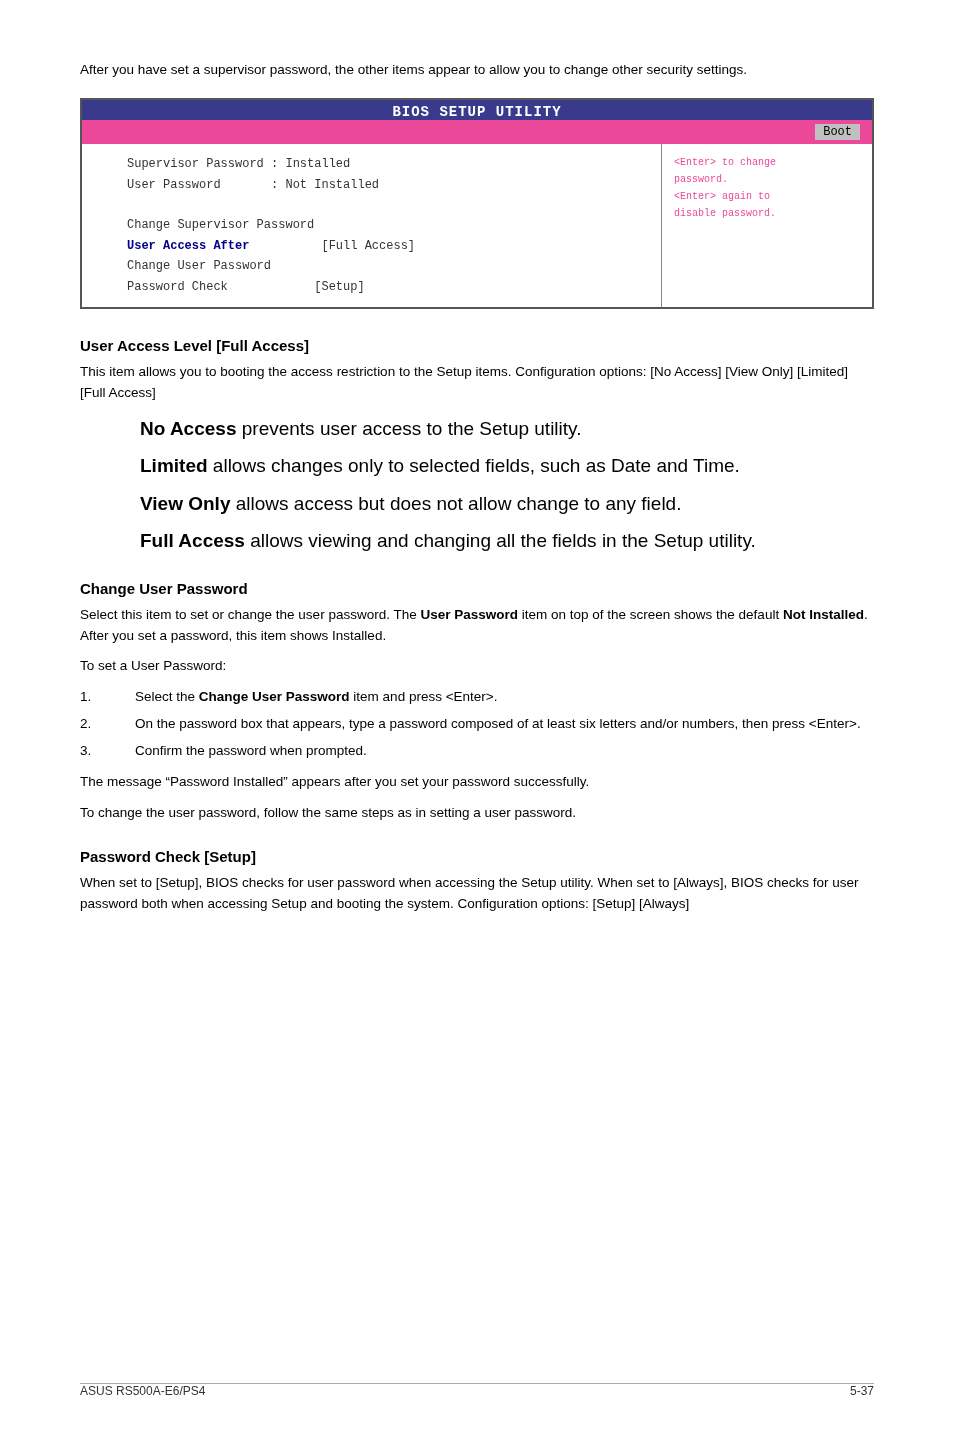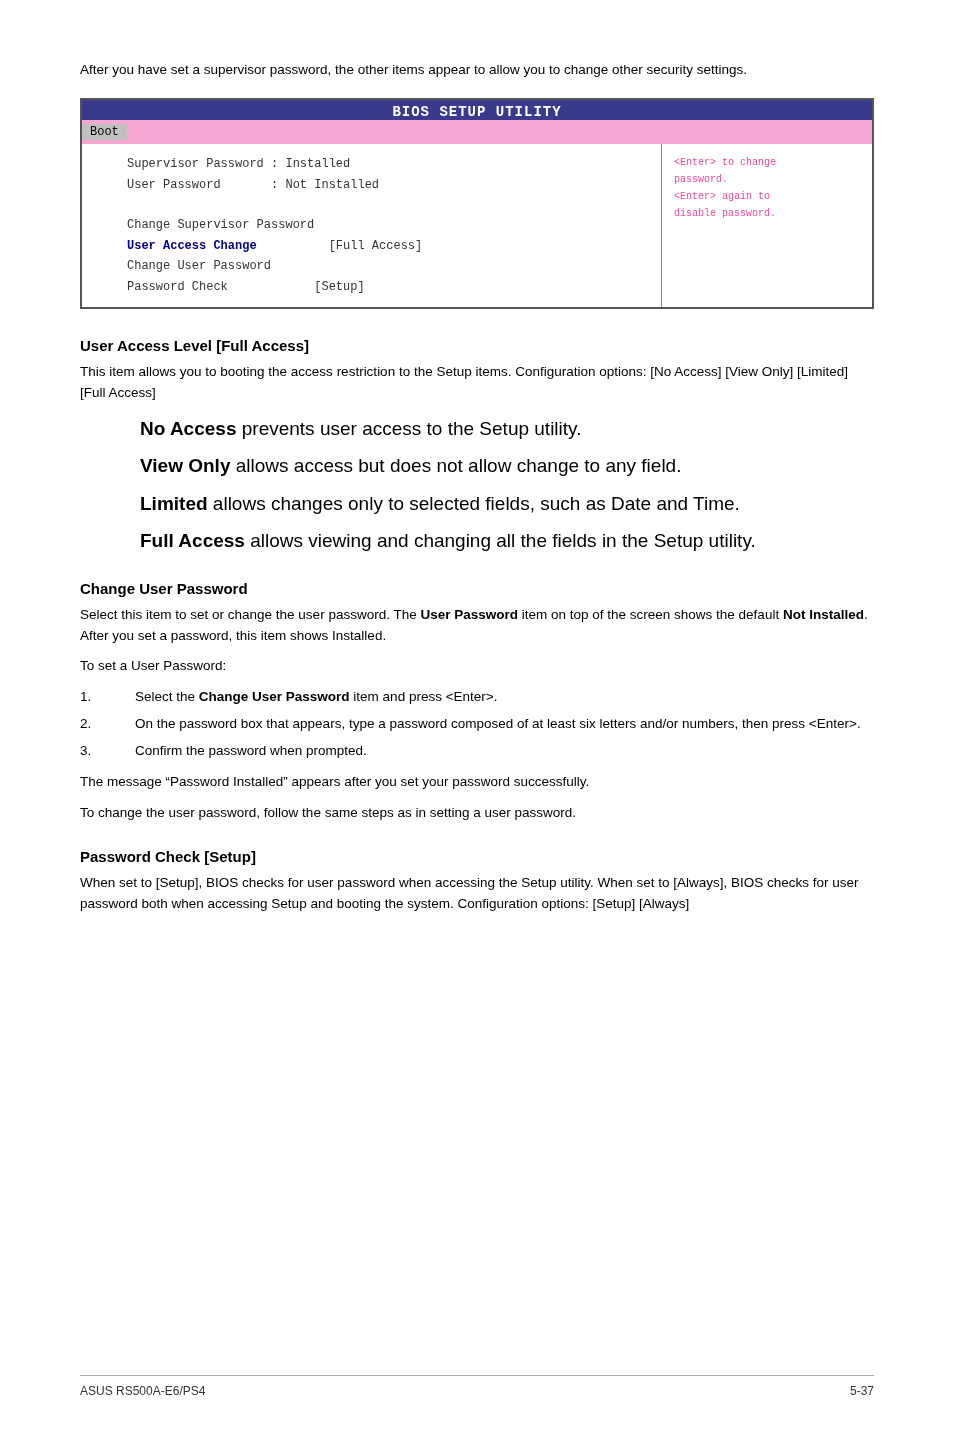--- a/index.html
+++ b/index.html
@@ -31,23 +31,23 @@
       color: #fff;
       text-align: center;
       font-family: 'Courier New', monospace;
       font-size: 14px;
       padding: 4px 0 0 0;
       font-weight: bold;
       letter-spacing: 1px;
     }
 
     .bios-boot-bar {
-      background: #f9a8d4;
-      text-align: left;
-      padding: 2px 5px 4px 0;
+      background: #ec4899;
+      text-align: right;
+      padding: 2px 12px 4px 0;
     }
 
     .bios-boot-label {
       background: #c0c0c0;
       color: #000;
       font-family: 'Courier New', monospace;
       font-size: 12px;
       padding: 1px 8px;
       display: inline-block;
     }
@@ -131,21 +131,21 @@
       flex: 1;
     }
 
     
     .footer {
       position: absolute;
       bottom: 40px;
       left: 80px;
       right: 80px;
       border-top: 1px solid #aaa;
-      padding-top: 8px;
+      padding-top: 0;
       display: flex;
       justify-content: space-between;
       font-size: 12px;
       color: #333;
     }
   </style>
 </head>
 <body>
 
 <p class="intro-text">After you have set a supervisor password, the other items appear to allow you to change other security settings.</p>
@@ -154,39 +154,39 @@
   <div class="bios-title-bar">BIOS SETUP UTILITY</div>
   <div class="bios-boot-bar">
     <span class="bios-boot-label">Boot</span>
   </div>
   <div class="bios-body">
     <div class="bios-left">
       <div>Supervisor Password : Installed</div>
       <div>User Password&nbsp;&nbsp;&nbsp;&nbsp;&nbsp;&nbsp;&nbsp;: Not Installed</div>
       <div>&nbsp;</div>
       <div>Change Supervisor Password</div>
-      <div><span class="bios-highlight">User Access Change</span>&nbsp;&nbsp;&nbsp;&nbsp;&nbsp;&nbsp;&nbsp;&nbsp;&nbsp;&nbsp;[Full Access]</div>
+      <div><span class="bios-highlight">User Access After</span>&nbsp;&nbsp;&nbsp;&nbsp;&nbsp;&nbsp;&nbsp;&nbsp;&nbsp;&nbsp;[Full Access]</div>
       <div>Change User Password</div>
       <div>Password Check&nbsp;&nbsp;&nbsp;&nbsp;&nbsp;&nbsp;&nbsp;&nbsp;&nbsp;&nbsp;&nbsp;&nbsp;[Setup]</div>
     </div>
     <div class="bios-right">
       <div>&lt;Enter&gt; to change</div>
       <div>password.</div>
       <div>&lt;Enter&gt; again to</div>
       <div>disable password.</div>
     </div>
   </div>
 </div>
 
 <div>
   <div class="section-heading">User Access Level [Full Access]</div>
   <p class="section-body">This item allows you to booting the access restriction to the Setup items. Configuration options: [No Access] [View Only] [Limited] [Full Access]</p>
   <div class="indent-block"><b>No Access</b> prevents user access to the Setup utility.</div>
+  <div class="indent-block"><b>Limited</b> allows changes only to selected fields, such as Date and Time.</div>
   <div class="indent-block"><b>View Only</b> allows access but does not allow change to any field.</div>
-  <div class="indent-block"><b>Limited</b> allows changes only to selected fields, such as Date and Time.</div>
   <div class="indent-block"><b>Full Access</b> allows viewing and changing all the fields in the Setup utility.</div>
 </div>
 
 <div>
   <div class="section-heading">Change User Password</div>
   <p class="section-body">Select this item to set or change the user password. The <b>User Password</b> item on top of the screen shows the default <b>Not Installed</b>. After you set a password, this item shows Installed.</p>
   <p class="section-body">To set a User Password:</p>
   <div class="numbered-list">
     <div class="numbered-item">
       <span class="num">1.</span>

